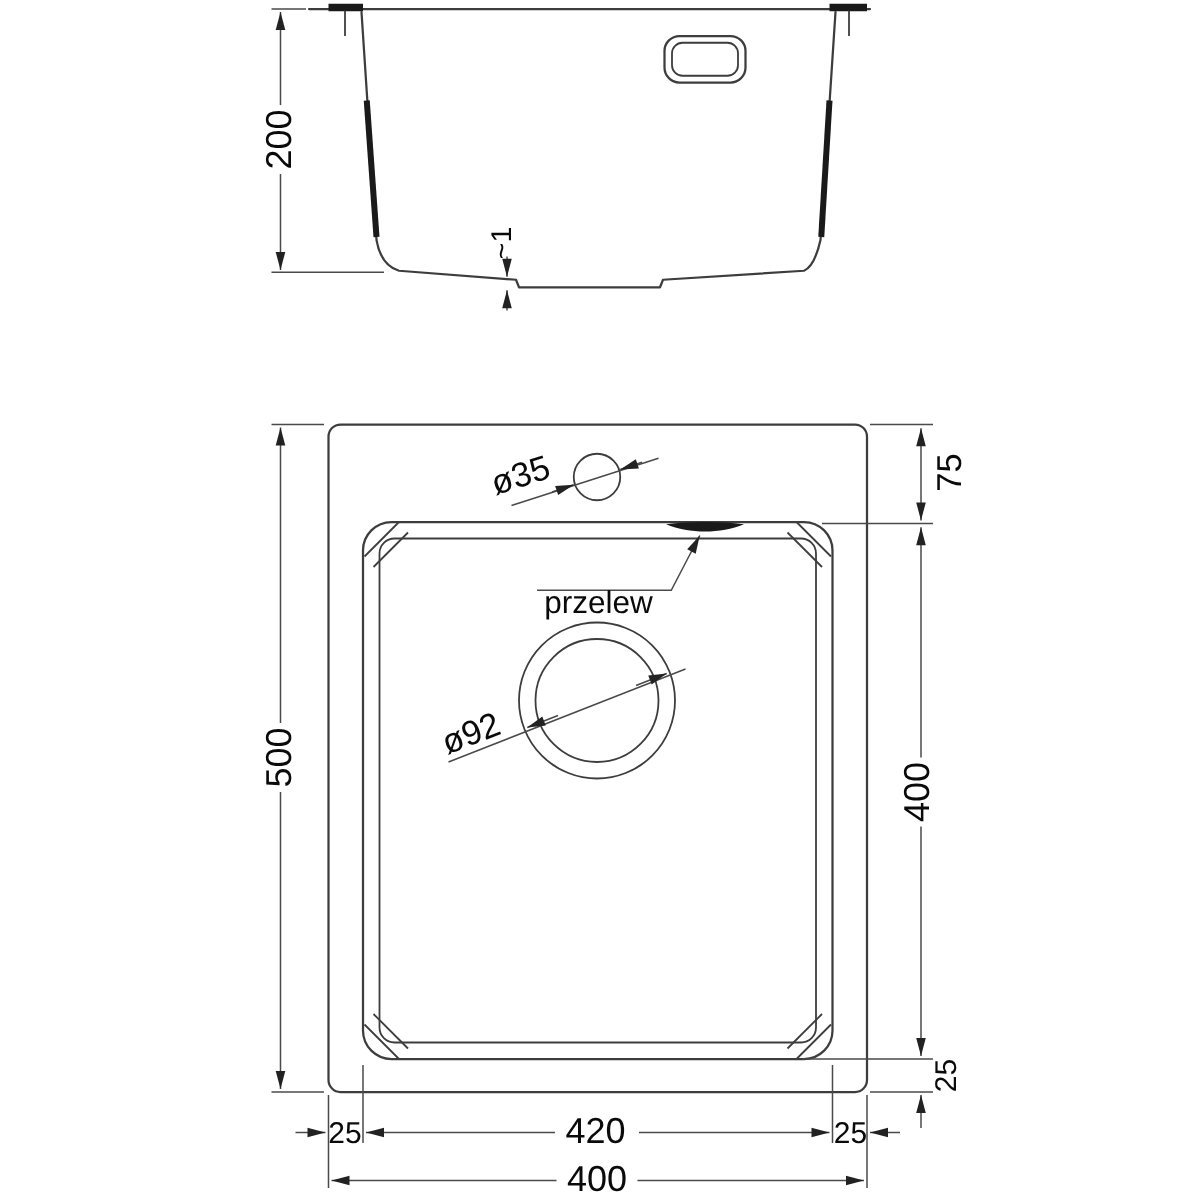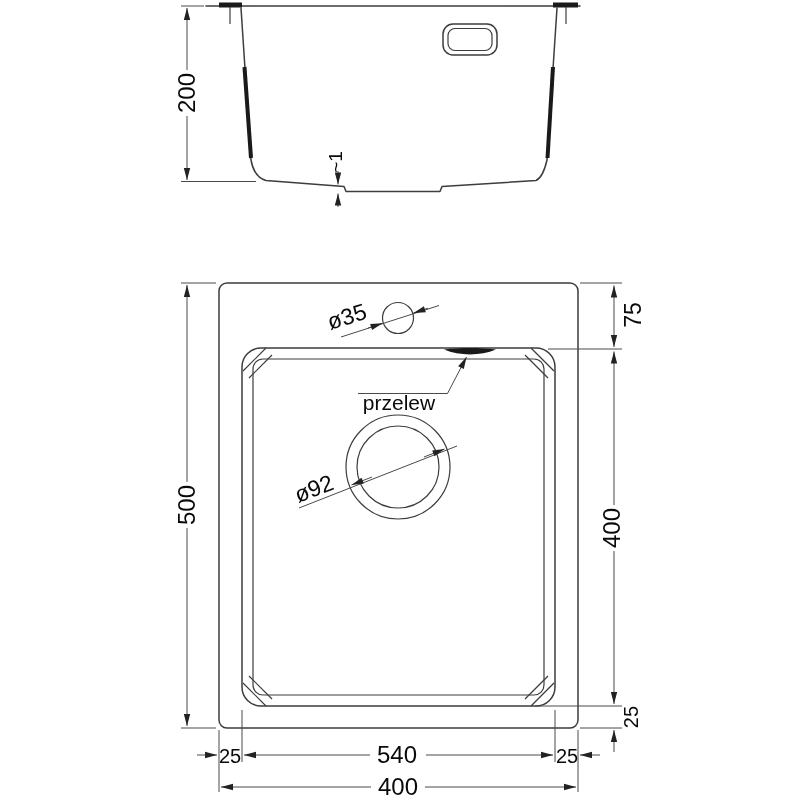--- a/index.html
+++ b/index.html
@@ -157,17 +157,17 @@
   <div class="lbl rot" style="left:187px;top:505px;">500</div>
   <div class="lbl rot md nobg" style="left:633px;top:315px;">75</div>
   <div class="lbl rot" style="left:612px;top:528px;">400</div>
   <div class="lbl rot sm nobg" style="left:631px;top:717px;">25</div>
 
   <div class="lbl dia35 md" style="left:347px;top:317px;">ø35</div>
   <div class="lbl przelew nobg" style="left:399px;top:381px;margin-top:21px;">przelew</div>
   <div class="lbl dia92 md" style="left:314px;top:489px;">ø92</div>
 
   <div class="lbl sm nobg" style="left:230px;top:756px;">25</div>
-  <div class="lbl" style="left:397px;top:755px;">540</div>
+  <div class="lbl" style="left:397px;top:755px;">420</div>
   <div class="lbl sm nobg" style="left:567px;top:756px;">25</div>
   <div class="lbl" style="left:398px;top:787px;">400</div>
 
 </div>
 
 </body></html>

